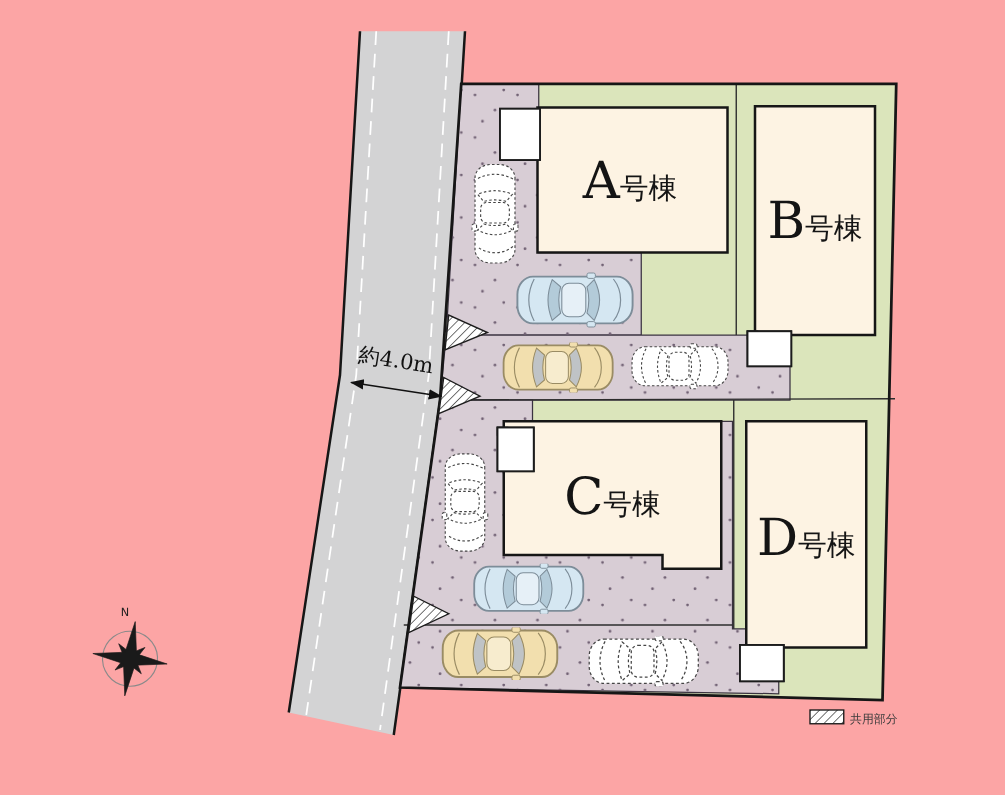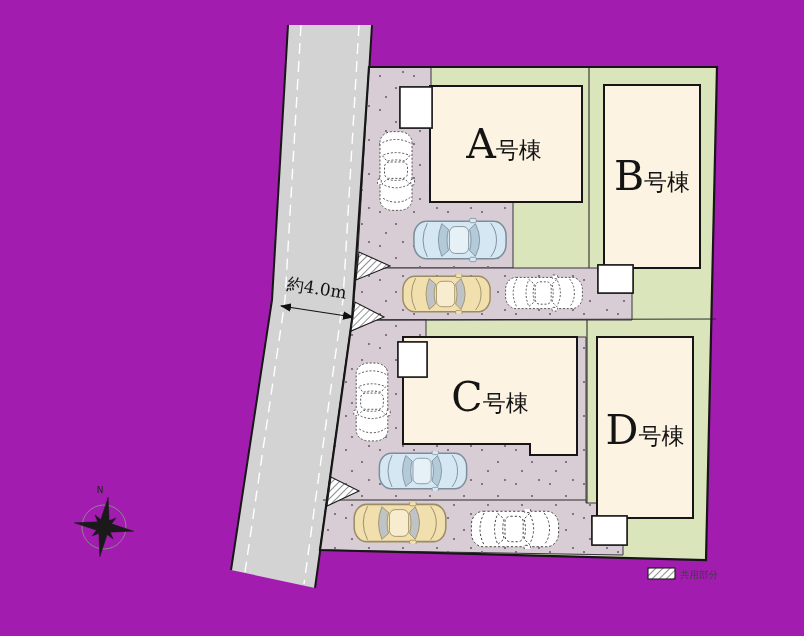--- a/index.html
+++ b/index.html
@@ -1,16 +1,16 @@
 <!DOCTYPE html>
 <html style="--lawn: #dbe5bb; --pavement: #d8cdd5; --building: #fdf3e3; --road: #d3d3d4; --car_blue: #d5e7f2; --car_yellow: #f2dfae;"><head>
 <meta charset="utf-8">
 <style>
   html,body{margin:0;padding:0;background:#ffffff;}
-  .page{position:relative;width:804px;height:636px;background:#a21caf;overflow:hidden;
+  .page{position:relative;width:804px;height:636px;background:#fca5a5;overflow:hidden;
         font-family:"DejaVu Serif","Liberation Serif",serif;}
   svg{position:absolute;left:0;top:0;}
   .fill-lawn{fill:var(--lawn);}
   .fill-pave{fill:var(--pavement);stroke:#3a3340;stroke-width:1;}
   .fill-bldg{fill:var(--building);stroke:#161616;stroke-width:2;}
   .fill-road{fill:var(--road);}
   .plot-border{fill:none;stroke:#161616;stroke-width:2.2;stroke-linejoin:miter;}
   .lot-line{stroke:#2c2c2c;stroke-width:1.1;}
   .road-edge{stroke:#161616;stroke-width:2;fill:none;}
   .road-dash{stroke:#ffffff;stroke-width:1.4;fill:none;stroke-dasharray:11 7;}

